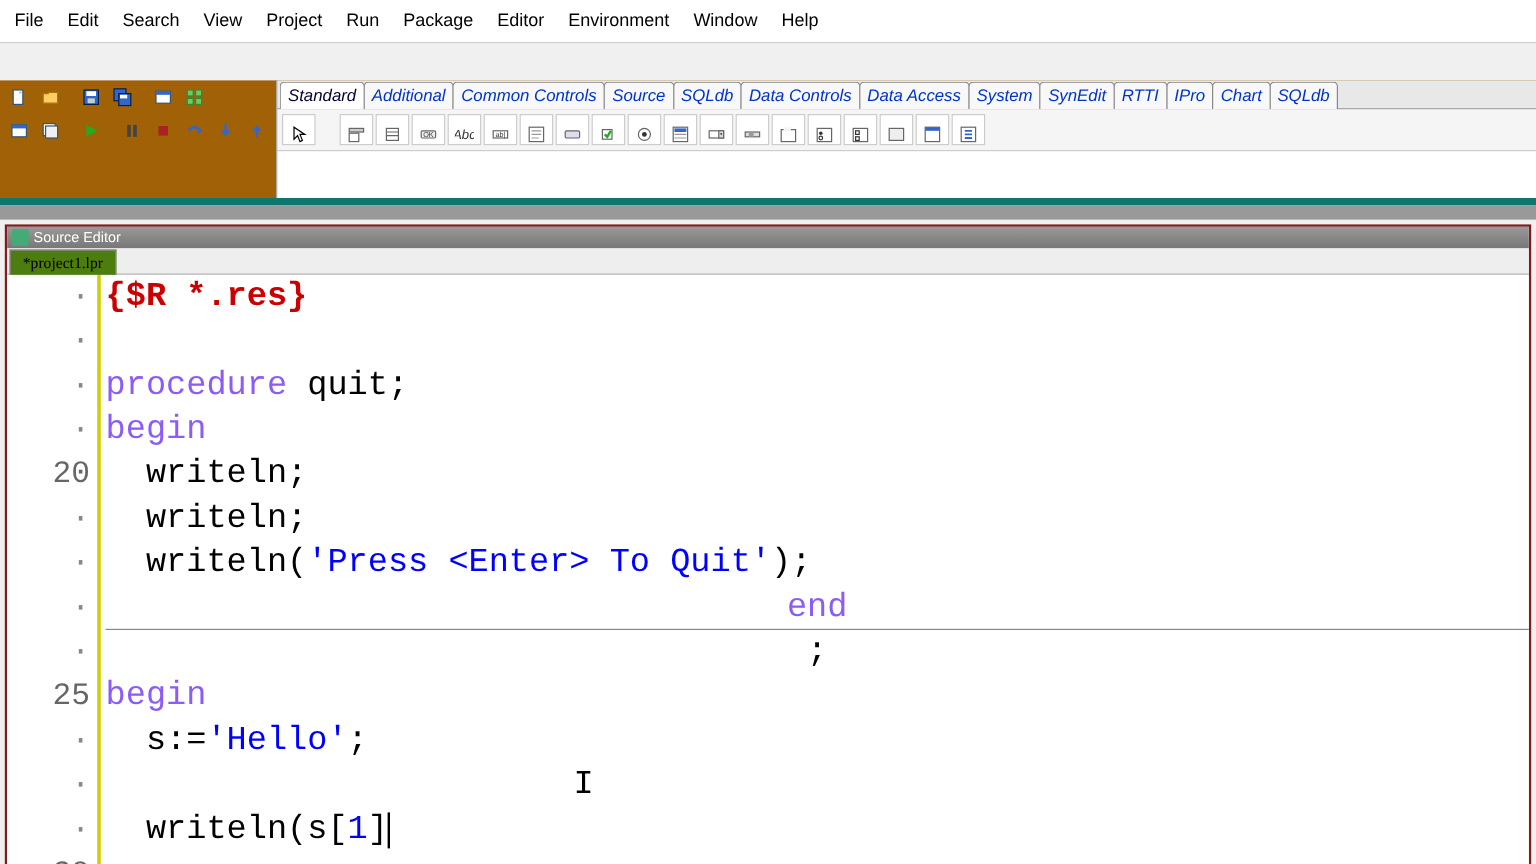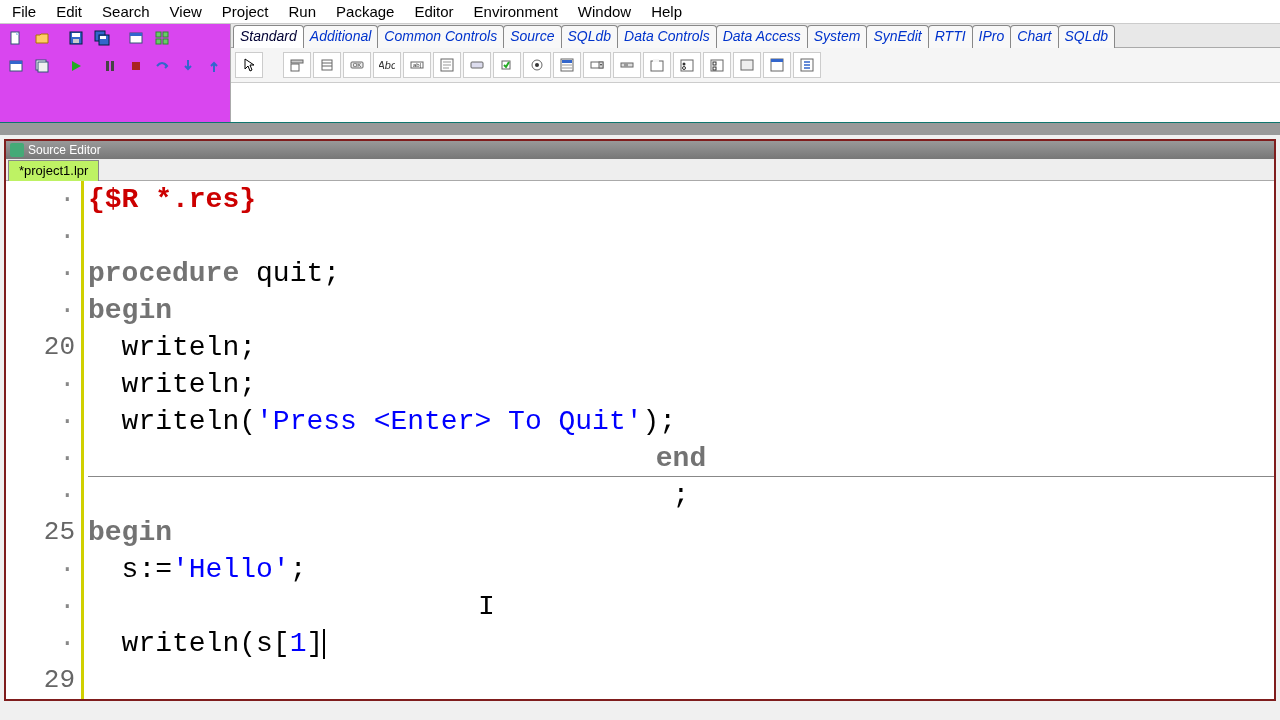--- a/index.html
+++ b/index.html
@@ -1,54 +1,54 @@
 <!DOCTYPE html>
 <html><head>
 <meta charset="utf-8">
 <style>
 * { margin: 0; padding: 0; box-sizing: border-box; }
 body { font-family: 'Segoe UI', Tahoma, sans-serif; background: #f0f0f0; width: 1280px; height: 720px; overflow: hidden; }
 
-.menubar { background: #fff; height: 24px; display: flex; align-items: center; padding: 0 2px; border-bottom: 1px solid #ccc; }
+.menubar { background: #fff; height: 36px; display: flex; align-items: center; padding: 0 2px; border-bottom: 1px solid #ccc; }
 .menubar span { padding: 2px 10px; font-size: 15px; cursor: pointer; }
 
-.toolbar-row { display: flex; background: #d946ef; border-bottom: 1px solid #0f766e; }
+.toolbar-row { display: flex; background: #a16207; border-bottom: 6px solid #0f766e; margin-top: 31px; }
 .toolbar-left { display: flex; flex-direction: column; border-right: 1px solid #aaa; }
 .toolbar-row1 { display: flex; align-items: center; height: 28px; padding: 2px 4px; gap: 2px; }
 .toolbar-row2 { display: flex; align-items: center; height: 28px; padding: 2px 4px; gap: 2px; }
 .tool-btn { width: 24px; height: 22px; display: flex; align-items: center; justify-content: center; border: 1px solid transparent; cursor: pointer; font-size: 13px; }
 .tool-sep { width: 6px; }
 
 .component-area { flex: 1; display: flex; flex-direction: column; }
 .component-tabs { display: flex; border-bottom: 1px solid #aaa; background: #e8e8e8; height: 24px; padding: 0 2px; }
 .component-tab { padding: 2px 6px; font-size: 14px; color: #0033cc; border: 1px solid #888; border-bottom: none; background: #f8f8f8; margin-right: -1px; cursor: pointer; font-style: italic; position: relative; top: 1px; border-radius: 4px 4px 0 0; }
 .component-tab.active { background: #fff; color: #003; font-weight: 500; z-index: 2; }
 .component-palette { display: flex; align-items: center; padding: 4px; height: 34px; gap: 2px; background: #f5f5f5; }
-.palette-btn { width: 28px; height: 26px; border: 1px solid #ccc; background: #fff; display: flex; align-items: center; justify-content: center; cursor: pointer; font-size: 12px; }
+.palette-btn { width: 28px; height: 26px; border: 1px solid #ccc; background: #fff; display: flex; align-items: flex-end; justify-content: center; cursor: pointer; font-size: 12px; }
 .palette-area-below { height: 40px; background: #fff; border-top: 1px solid #ccc; }
 
 .spacer-gap { height: 12px; background: #999; }
 
 .editor-window { background: #fff; border: 2px solid #7f1d1d; margin: 4px; }
 .editor-titlebar { background: linear-gradient(#999, #777); height: 18px; display: flex; align-items: center; padding: 0 4px; font-size: 12px; color: #fff; }
 .editor-titlebar .icon { width: 14px; height: 14px; background: #4a7; margin-right: 4px; border-radius: 2px; }
 
 .editor-tabs { display: flex; background: #eee; border-bottom: 1px solid #aaa; padding: 0 2px; height: 22px; }
-.editor-tab { padding: 2px 10px; font-size: 13px; border: 1px solid #888; background: #bef264; border-bottom: none; position: relative; top: 1px; cursor: pointer; }
+.editor-tab { padding: 2px 10px; font-size: 13px; border: 1px solid #888; background: #4d7c0f; border-bottom: none; position: relative; top: 1px; cursor: pointer; font-family: Liberation Serif, serif; }
 
 .code-area { display: flex; background: #fff; font-family: 'Courier New', monospace; font-size: 28px; line-height: 37px; }
 .gutter { width: 78px; background: #fff; border-right: 3px solid #d0d000; text-align: right; padding-right: 6px; color: #888; font-size: 26px; }
 .gutter-line { height: 37px; display: flex; align-items: center; justify-content: flex-end; }
 .gutter-line.dot::after { content: "·"; color: #888; }
 .gutter-line.num { color: #666; font-weight: normal; padding-left: 32px; }
 
 .code-lines { flex: 1; padding-left: 4px; position: relative; text-align: center; }
 .code-line { height: 37px; display: flex; align-items: center; white-space: pre; }
 .code-line.proc-header { border-bottom: 1px solid #888; flex-direction: column; }
-.kw { font-weight: bold; color: #737373; }
+.kw { font-weight: normal; color: #8b5cf6; }
 .str { color: #0000ff; }
 .directive { color: #cc0000; font-weight: bold; }
 .ident { color: #000; }
 .num-lit { color: #0000ff; }
 
 .text-cursor { display: inline-block; width: 2px; height: 30px; background: #000; vertical-align: middle; margin-left: 0px; }
 .caret-mark { position: absolute; font-size: 28px; }
 
 svg.icon-sm { width: 16px; height: 16px; }
 </style>

